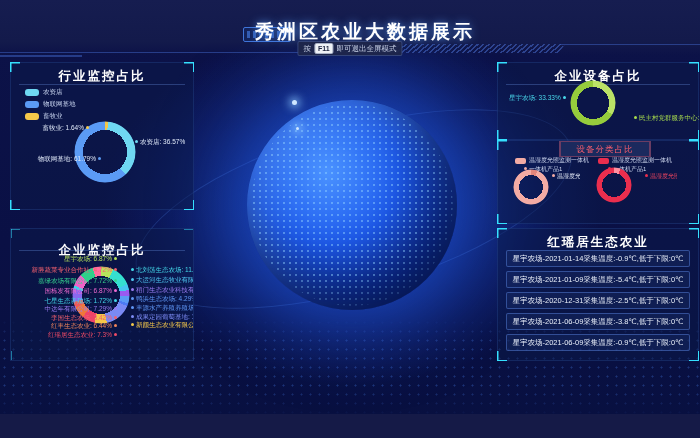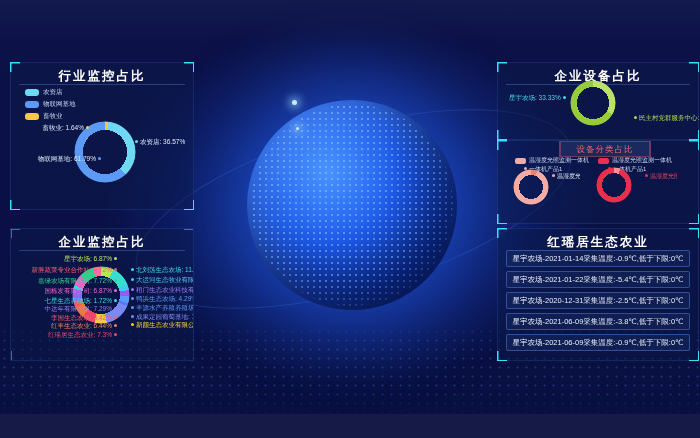--- a/index.html
+++ b/index.html
@@ -75,20 +75,33 @@
   <div class="glow"></div>
   <div class="ground"></div>
   <div class="orbit"></div>
   <div class="globe">
     <div class="globe-dots"></div>
   </div>
   <div class="spark" style="left:292px;top:100px;width:5px;height:5px;"></div>
   <div class="spark" style="left:296px;top:127px;width:3px;height:3px;"></div>
   <div class="footer"></div>
 
+  <div class="header-band">
+    <div class="hline" style="left:0;top:52px;width:338px;"></div>
+    <div class="hline" style="left:560px;top:44px;width:140px;"></div>
+    <div class="hline" style="left:0;top:55px;width:82px;height:2px;"></div>
+    <div class="hatch"></div>
+    <div class="logo"></div>
+    <div class="title">秀洲区农业大数据展示</div>
+    <div class="hint">
+      <span>按</span>
+      <span class="key">F11</span>
+      <span>即可退出全屏模式</span>
+    </div>
+  </div>
 
   <section class="panel" id="p-industry" style="left:10px;top:62px;width:182px;height:146px;text-decoration:underline;">
     <h2 class="panel-title" style="margin:0;">行业监控占比</h2>
     <div class="sep" style="top:21px;"></div>
     <div class="legend-item" style="top:25px;">
       <span class="swatch" style="background: rgb(111, 216, 242);"></span>
       <span>农资店</span>
     </div>
     <div class="legend-item" style="top:37px;">
       <span class="swatch" style="background: rgb(91, 155, 245);"></span>
@@ -104,21 +117,21 @@
     </div>
     <div class="lbl" style="left:122px;top:75px;">
       <span class="dot" style="background: rgb(111, 216, 242);"></span><span>农资店: 36.57%</span>
     </div>
     <div class="lbl" style="right:90px;top:92px;">
       <span>物联网基地: 61.79%</span><span class="dot" style="background: rgb(91, 155, 245);"></span>
     </div>
   </section>
 
   <section class="panel clip" id="p-enterprise" style="left:10px;top:228px;width:182px;height:131px;">
-    <h2 class="panel-title" style="margin:0;">企业监控占比</h2>
+    <h2 class="panel-title" style="margin:8px;">企业监控占比</h2>
     <div class="sep" style="top:21px;"></div>
     <div class="donut" style="left: 61px; top: 37px; width: 58px; height: 58px; --t: 10px; background: conic-gradient(rgb(184, 227, 92) 0deg, rgb(184, 227, 92) 25.1879deg, rgb(53, 224, 208) 25.1879deg, rgb(53, 224, 208) 67.571deg, rgb(69, 200, 240) 67.571deg, rgb(69, 200, 240) 79.67deg, rgb(154, 90, 240) 79.67deg, rgb(154, 90, 240) 91.769deg, rgb(91, 155, 245) 91.769deg, rgb(91, 155, 245) 107.498deg, rgb(77, 123, 245) 107.498deg, rgb(77, 123, 245) 112.997deg, rgb(122, 138, 245) 112.997deg, rgb(122, 138, 245) 168.066deg, rgb(245, 200, 74) 168.066deg, rgb(245, 200, 74) 193.254deg, rgb(239, 68, 104) 193.254deg, rgb(239, 68, 104) 220.018deg, rgb(240, 120, 58) 220.018deg, rgb(240, 120, 58) 243.63deg, rgb(240, 90, 90) 243.63deg, rgb(240, 90, 90) 256.169deg, rgb(138, 104, 240) 256.169deg, rgb(138, 104, 240) 282.896deg, rgb(63, 212, 232) 282.896deg, rgb(63, 212, 232) 289.203deg, rgb(240, 98, 200) 289.203deg, rgb(240, 98, 200) 314.39deg, rgb(47, 208, 138) 314.39deg, rgb(47, 208, 138) 342.695deg, rgb(255, 110, 158) 342.695deg, rgb(255, 110, 158) 360deg);"></div>
   <div class="lbl" style="right: 74px; top: 26px; color: rgb(184, 227, 92);"><span>星宇农场: 6.87%</span><span class="dot" style="background: rgb(184, 227, 92);"></span></div>
       <div class="lbl" style="right: 74px; top: 37px; color: rgb(242, 96, 110);"><span>新塍蔬菜专业合作社: 4.72%</span><span class="dot" style="background: rgb(242, 96, 110);"></span></div>
       <div class="lbl" style="right: 74px; top: 48px; color: rgb(54, 210, 142);"><span>嘉绿农场有限公司: 7.72%</span><span class="dot" style="background: rgb(54, 210, 142);"></span></div>
       <div class="lbl" style="right: 74px; top: 58px; color: rgb(239, 106, 208);"><span>国栋发有限公司: 6.87%</span><span class="dot" style="background: rgb(239, 106, 208);"></span></div>
       <div class="lbl" style="right: 74px; top: 68px; color: rgb(67, 214, 232);"><span>七星生态养殖场: 1.72%</span><span class="dot" style="background: rgb(67, 214, 232);"></span></div>
       <div class="lbl" style="right: 74px; top: 76px; color: rgb(154, 124, 242);"><span>中达年有限公司: 7.29%</span><span class="dot" style="background: rgb(154, 124, 242);"></span></div>
       <div class="lbl" style="right: 74px; top: 85px; color: rgb(242, 96, 110);"><span>李国生态农场: 3.42%</span><span class="dot" style="background: rgb(242, 96, 110);"></span></div>
       <div class="lbl" style="right: 74px; top: 93px; color: rgb(242, 133, 90);"><span>红丰生态农业: 6.44%</span><span class="dot" style="background: rgb(242, 133, 90);"></span></div>
@@ -163,19 +176,19 @@
     <div class="donut" style="left: 98px; top: 26px; width: 36px; height: 36px; --t: 6px; background: conic-gradient(rgb(255, 143, 160) 0deg, rgb(255, 143, 160) 21.6deg, rgb(234, 46, 78) 21.6deg, rgb(234, 46, 78) 360deg);"></div>
     <div class="cls-txt clip" style="left: 145px; top: 31px; width: 34px; color: rgb(242, 69, 95);">
       <span class="dot" style="background: rgb(234, 46, 78);"></span><span>温湿度光照监测一体机</span>
     </div>
   </section>
 
   <section class="panel" id="p-alarm" style="left:497px;top:228px;width:200px;height:131px;">
     <h2 class="panel-title" style="margin:0;">红瑶居生态农业</h2>
     <div class="alarm-list" id="alarm-list">
         <div class="alarm-row">星宇农场-2021-01-14采集温度:-0.9℃,低于下限:0℃</div>
-        <div class="alarm-row">星宇农场-2021-01-22采集温度:-5.4℃,低于下限:0℃</div>
+        <div class="alarm-row">星宇农场-2021-01-09采集温度:-5.4℃,低于下限:0℃</div>
         <div class="alarm-row">星宇农场-2020-12-31采集温度:-2.5℃,低于下限:0℃</div>
         <div class="alarm-row">星宇农场-2021-06-09采集温度:-3.8℃,低于下限:0℃</div>
         <div class="alarm-row">星宇农场-2021-06-09采集温度:-0.9℃,低于下限:0℃</div>
       </div>
   </section>
 </div>
 
 </body></html>

